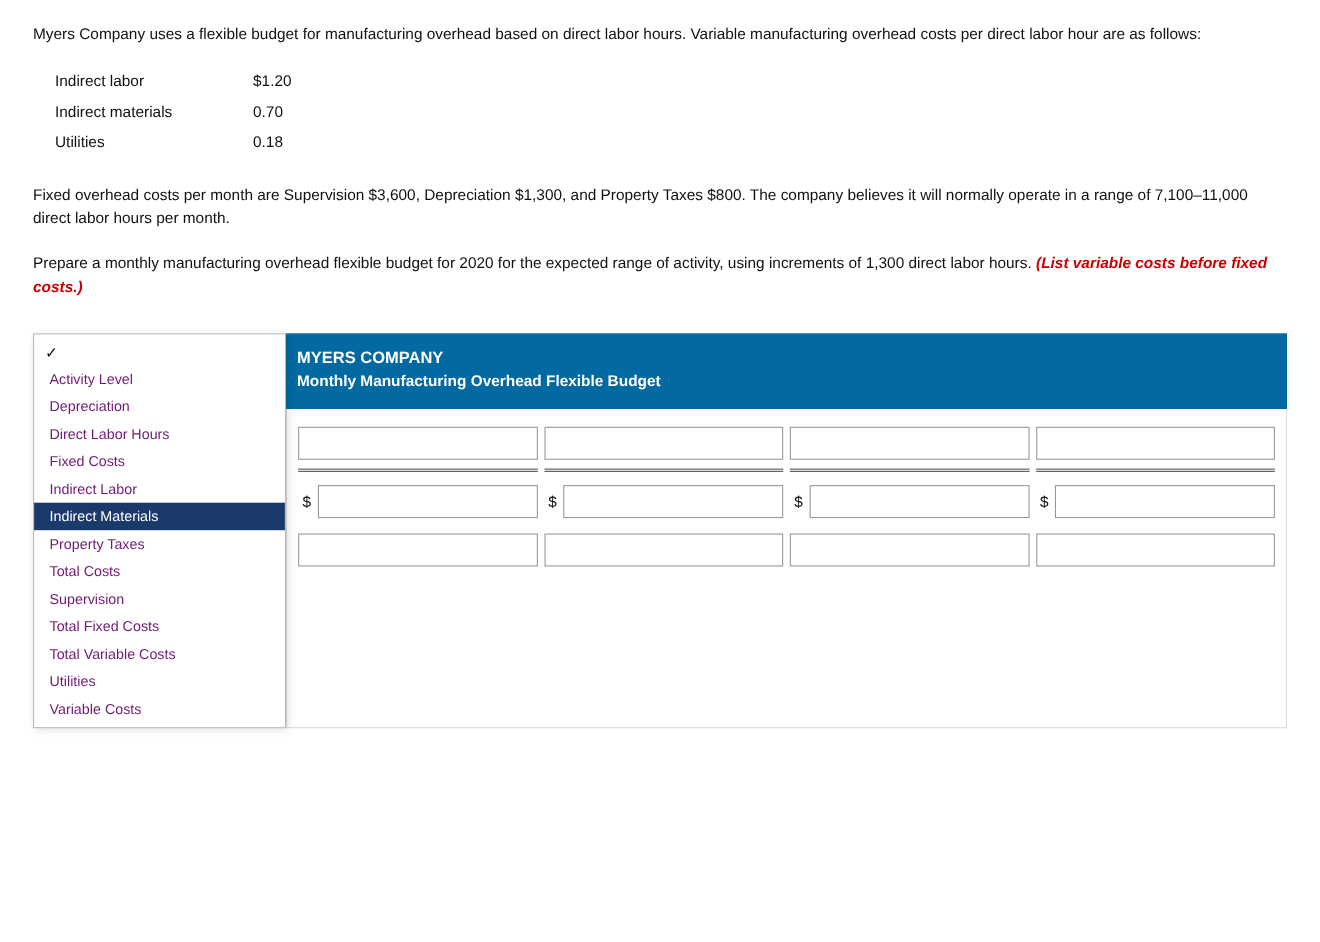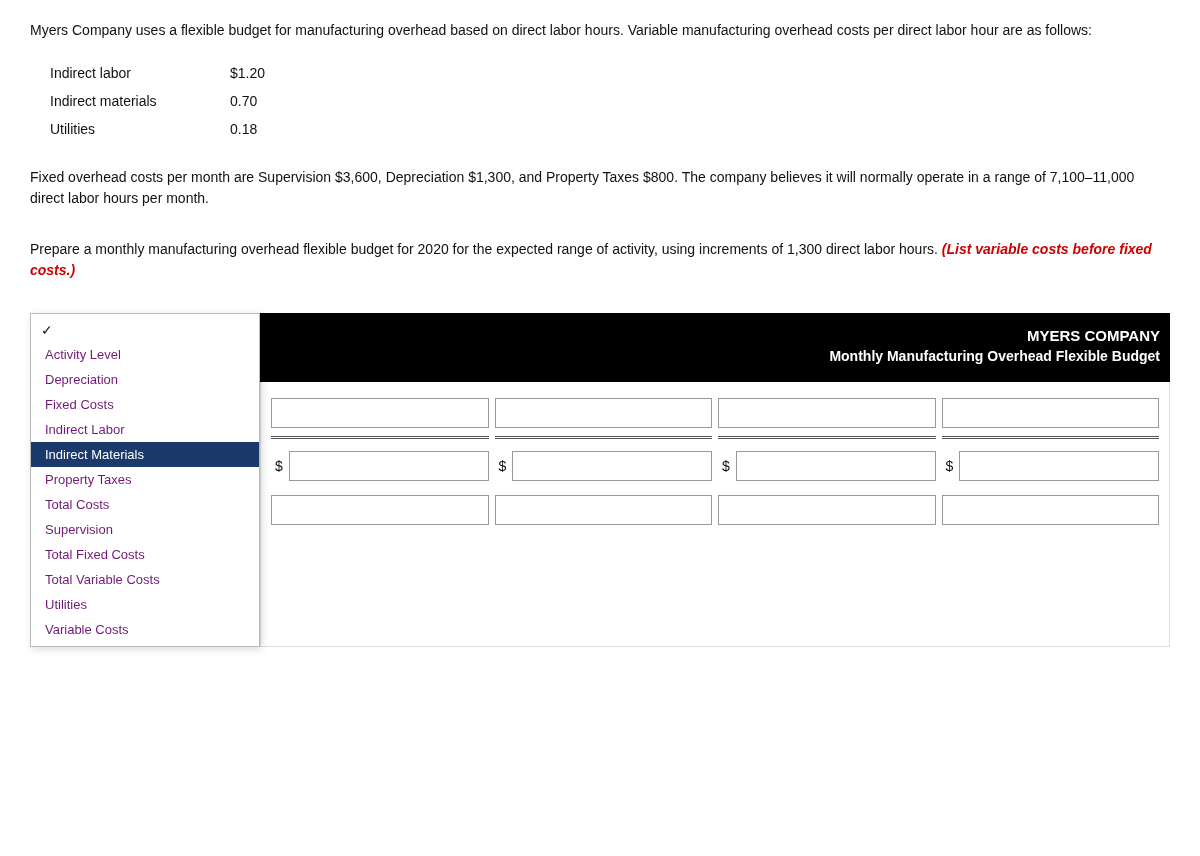--- a/index.html
+++ b/index.html
@@ -37,21 +37,21 @@
       width: 180px;
       font-size: 14px;
     }
     .variable-costs-table .value {
       font-size: 14px;
     }
 
     .fixed-text {
       font-size: 14px;
       line-height: 1.5;
-      margin-bottom: 30px;
+      margin-bottom: 20px;
     }
 
     .prepare-text {
       font-size: 14px;
       line-height: 1.5;
       margin-bottom: 32px;
     }
     .prepare-text .italic-red {
       color: #cc0000;
       font-style: italic;
@@ -97,23 +97,23 @@
 
     
     .table-area {
       flex: 1;
       display: flex;
       flex-direction: column;
     }
 
     
     .table-header {
-      background: #000000;
+      background: #0369a1;
       color: #fff;
-      text-align: right;
+      text-align: left;
       padding: 14px 10px;
     }
     .table-header .company-name {
       font-size: 15px;
       font-weight: bold;
       margin-bottom: 4px;
     }
     .table-header .report-title {
       font-size: 14px;
       font-weight: bold;
@@ -195,20 +195,21 @@
   <p class="prepare-text">
     <span>Prepare a monthly manufacturing overhead flexible budget for 2020 for the expected range of activity, using increments of 1,300 direct labor hours. </span><span class="italic-red">(List variable costs before fixed costs.)</span>
   </p>
 
   <div class="bottom-section">
 
     <div class="dropdown-panel">
       <div class="dropdown-checkmark">✓</div>
       <div class="dropdown-item">Activity Level</div>
       <div class="dropdown-item">Depreciation</div>
+      <div class="dropdown-item">Direct Labor Hours</div>
       <div class="dropdown-item">Fixed Costs</div>
       <div class="dropdown-item">Indirect Labor</div>
       <div class="dropdown-item selected">Indirect Materials</div>
       <div class="dropdown-item">Property Taxes</div>
       <div class="dropdown-item">Total Costs</div>
       <div class="dropdown-item">Supervision</div>
       <div class="dropdown-item">Total Fixed Costs</div>
       <div class="dropdown-item">Total Variable Costs</div>
       <div class="dropdown-item">Utilities</div>
       <div class="dropdown-item">Variable Costs</div>

